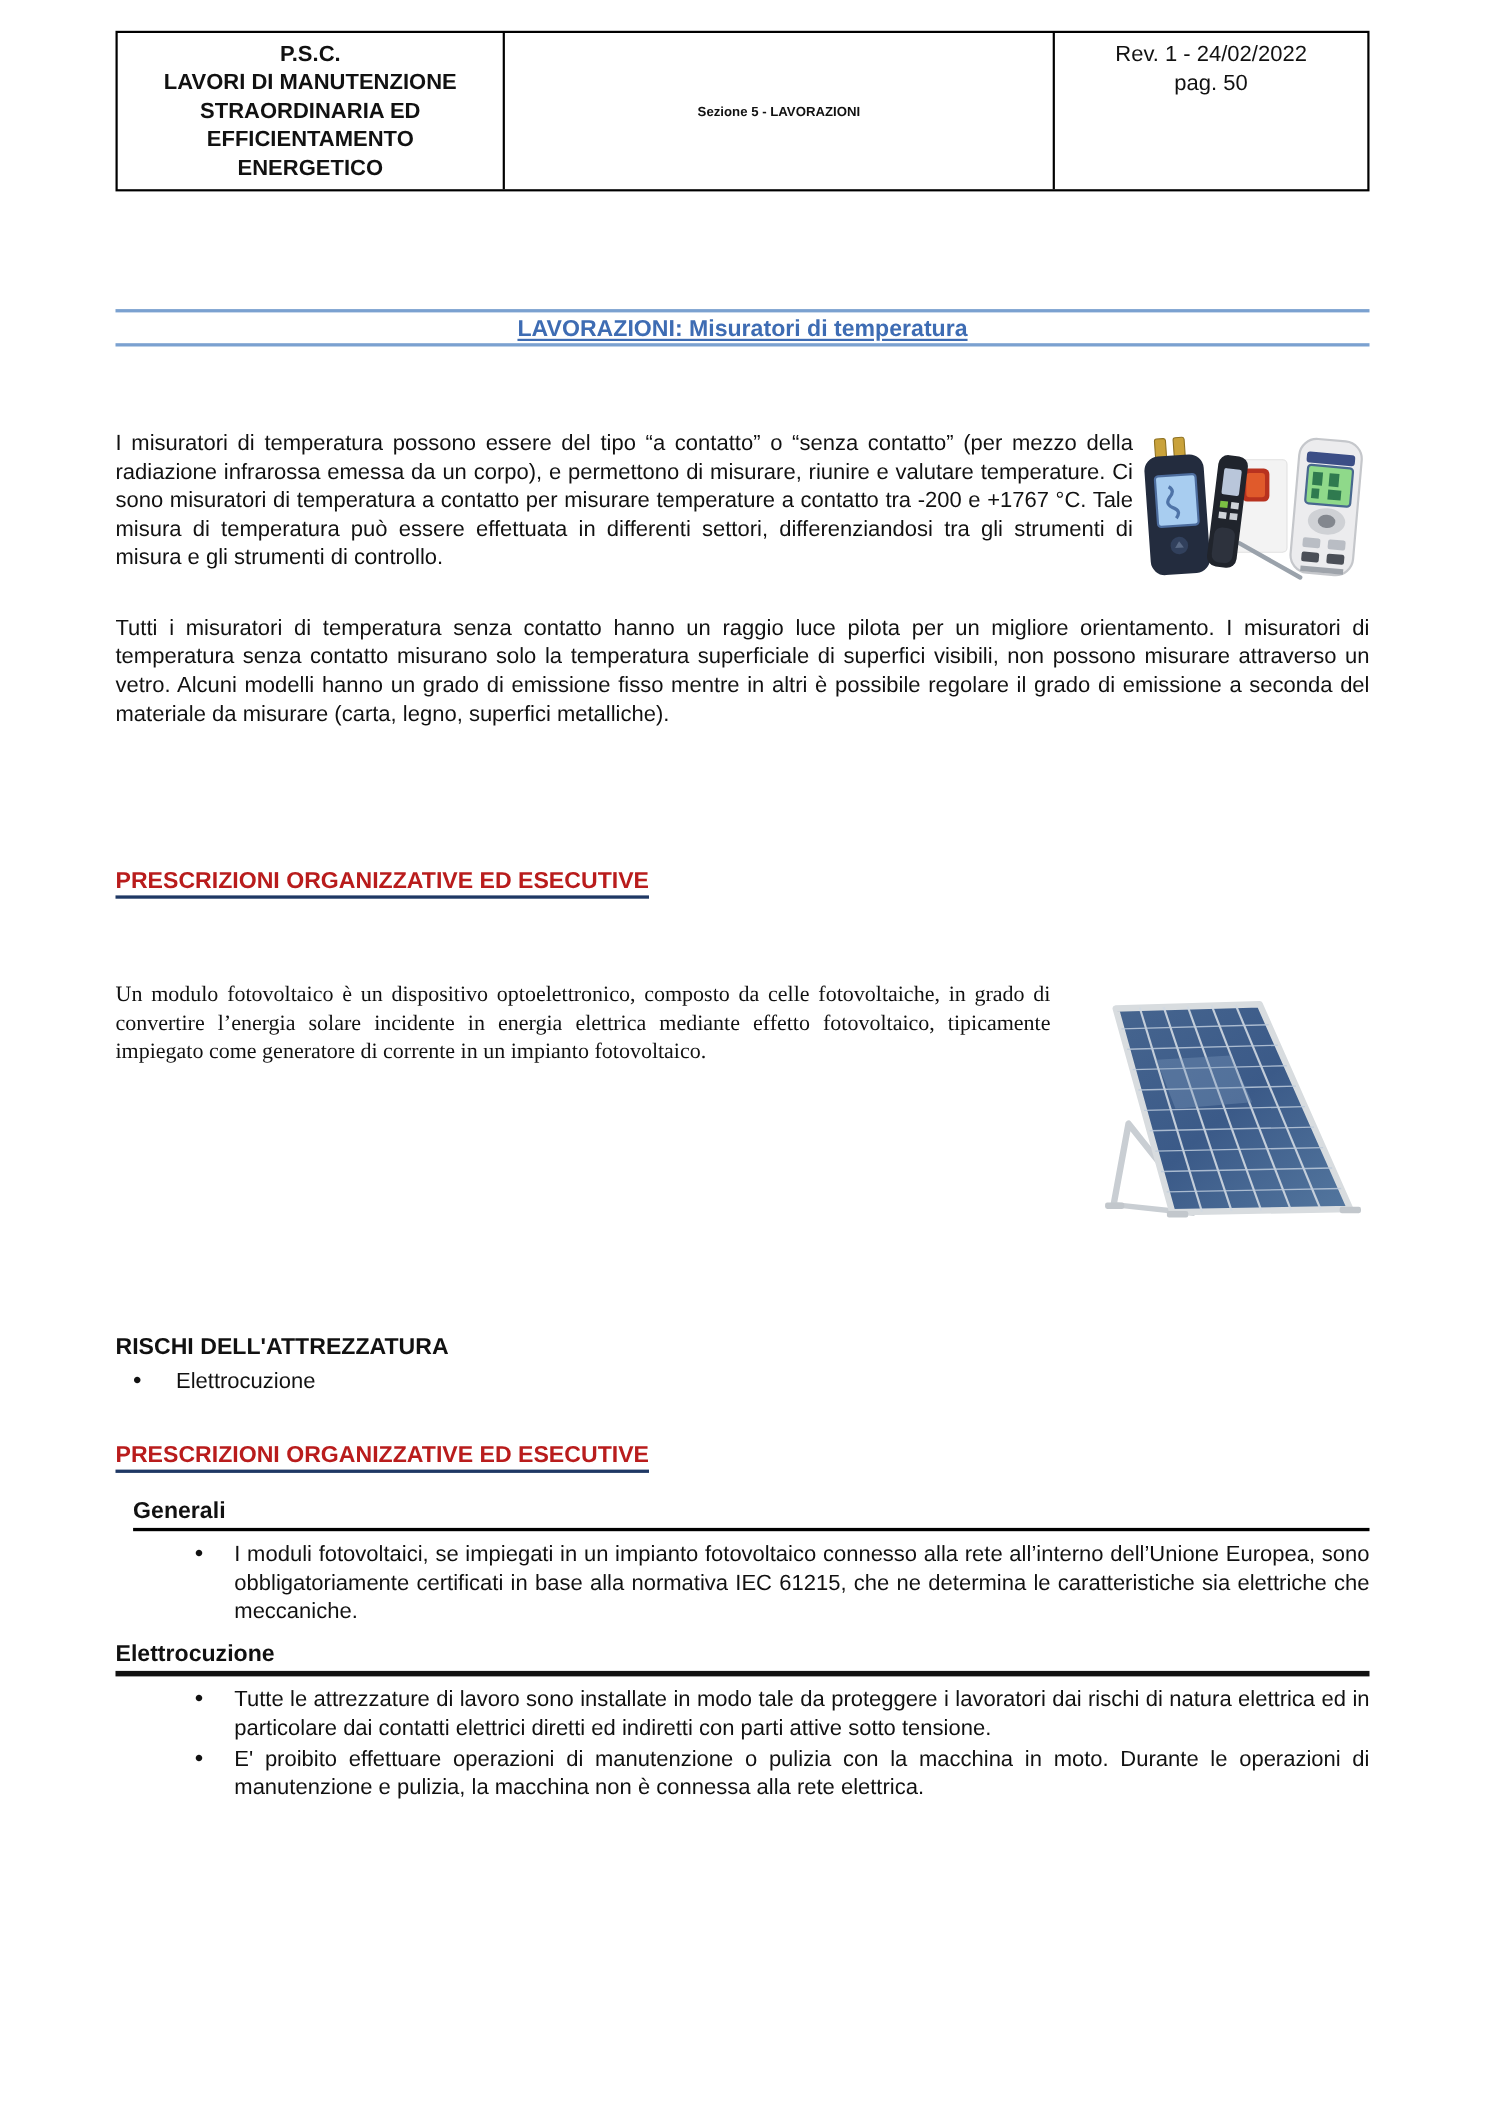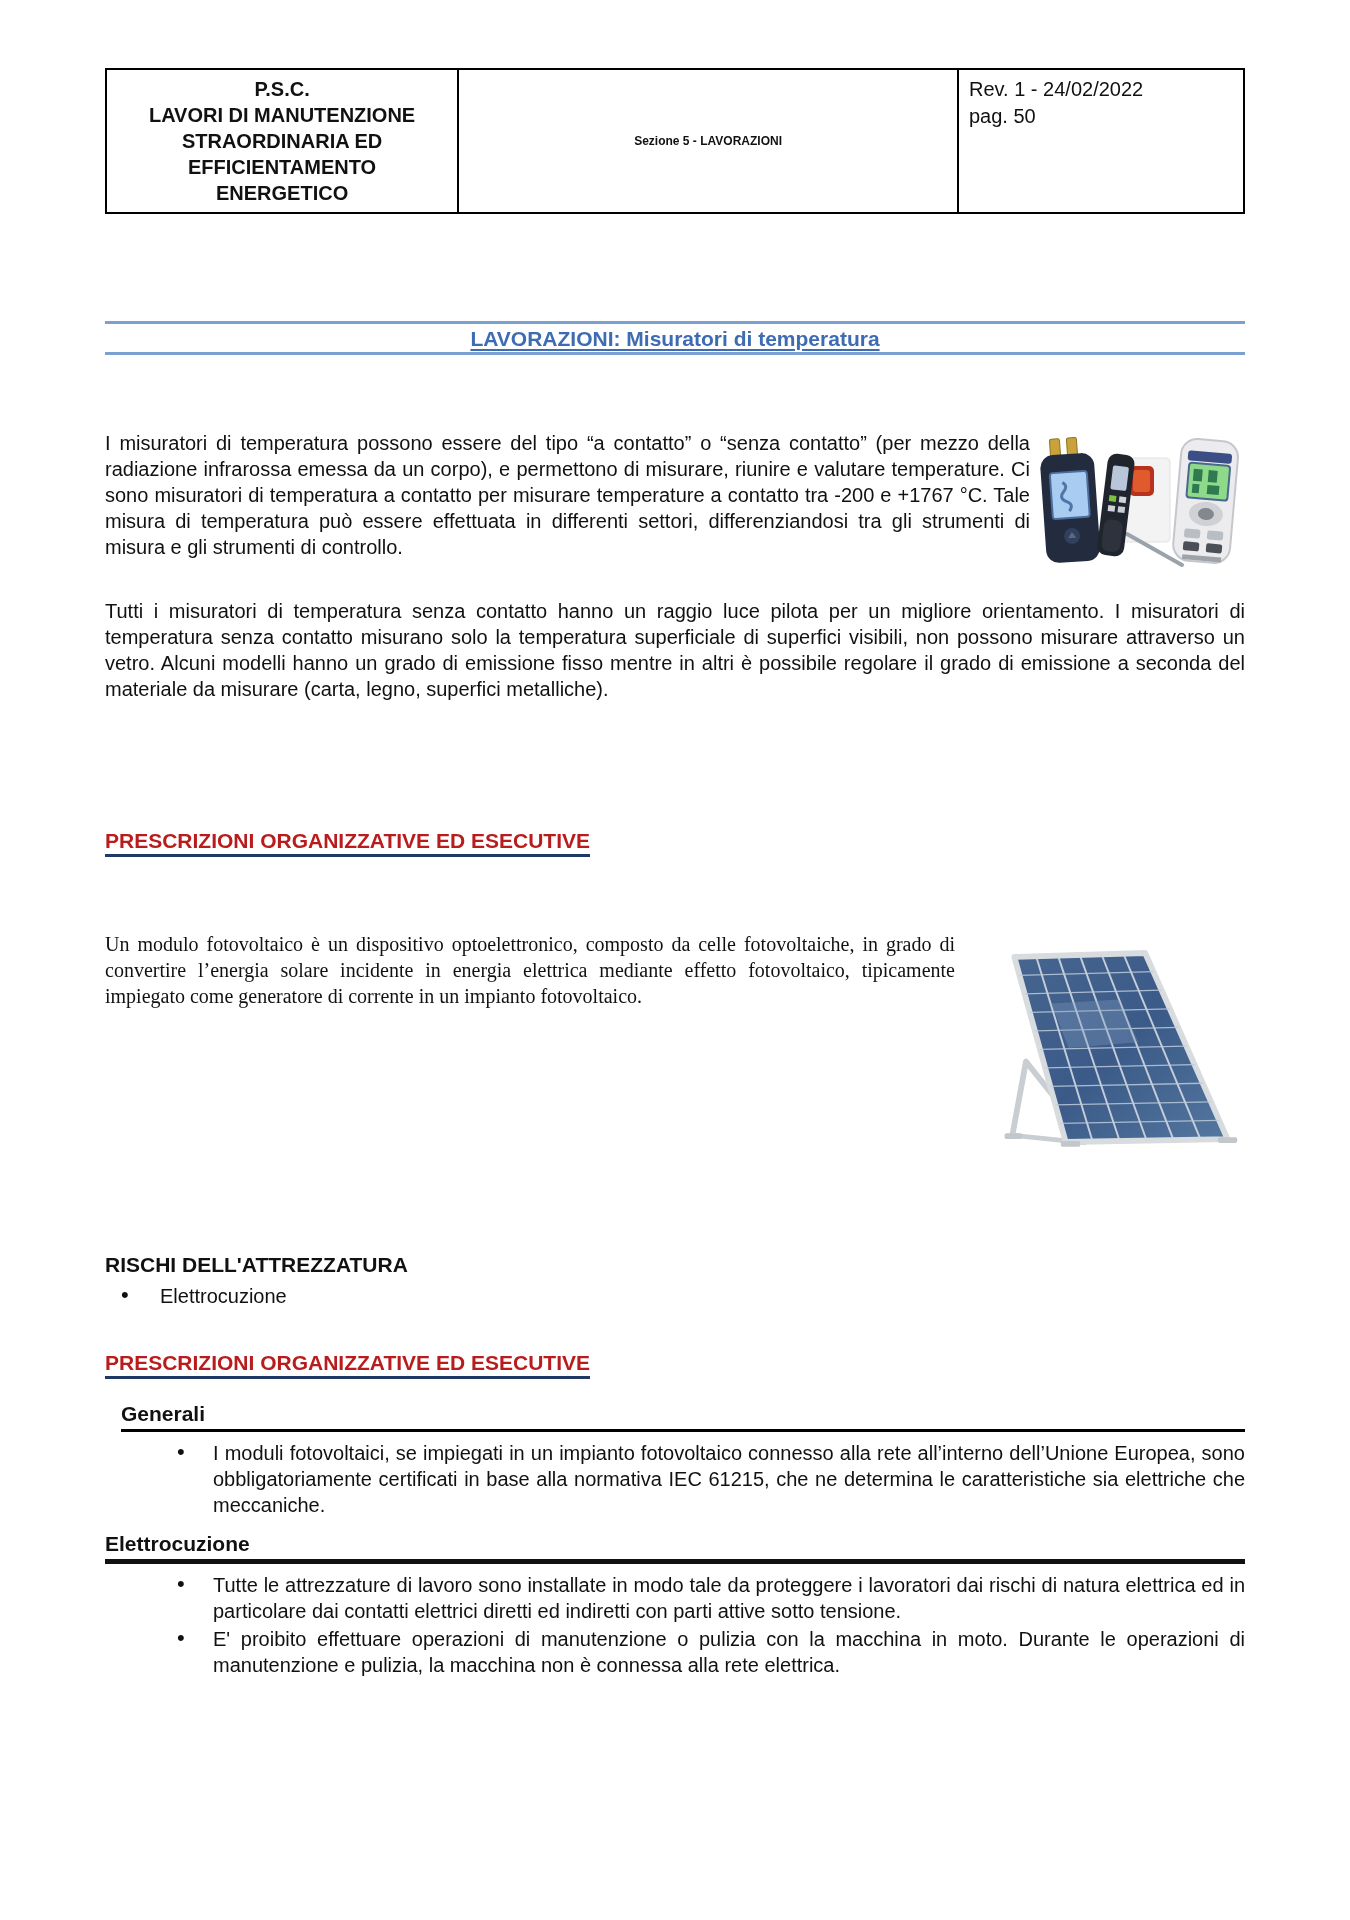--- a/index.html
+++ b/index.html
@@ -1,31 +1,31 @@
 <!DOCTYPE html>
 <html><head>
 <meta charset="utf-8">
 <style>
   html,body { margin:0; padding:0; background:#ffffff; }
   body {
     width:1350px; height:1920px;
     font-family:"Liberation Sans","DejaVu Sans",sans-serif;
     color:#111; position:relative; overflow:hidden;
   }
-  .page { box-sizing:border-box; width:1350px; height:1920px; padding:68px 105px 0 105px; }
+  .page { box-sizing:border-box; width:1350px; height:1920px; padding:28px 105px 0 105px; }
 
   
   .header-table { display:flex; border:2px solid #000; width:100%; box-sizing:border-box; }
   .header-cell { box-sizing:border-box; padding:6px 10px; }
   .header-cell.left  { width:31%; border-right:2px solid #000; text-align:center;
                        font-weight:bold; font-size:20px; line-height:26px; }
   .header-cell.center{ width:44%; border-right:2px solid #000; display:flex;
                        align-items:center; justify-content:center;
                        font-weight:bold; font-size:12px; }
-  .header-cell.right { width:25%; text-align:left; font-size:20px; line-height:27px; }
+  .header-cell.right { width:25%; text-align:center; font-size:20px; line-height:27px; }
   .hline { display:block; }
 
   
   .section-banner {
     border-top:3px solid #7ba1d0; border-bottom:3px solid #7ba1d0;
     text-align:center; padding:3px 0 2px;
   }
   .section-title {
     color:#3e6cb3; font-weight:bold; font-size:21px; line-height:23px;
     text-decoration:underline; text-underline-offset:3px;

